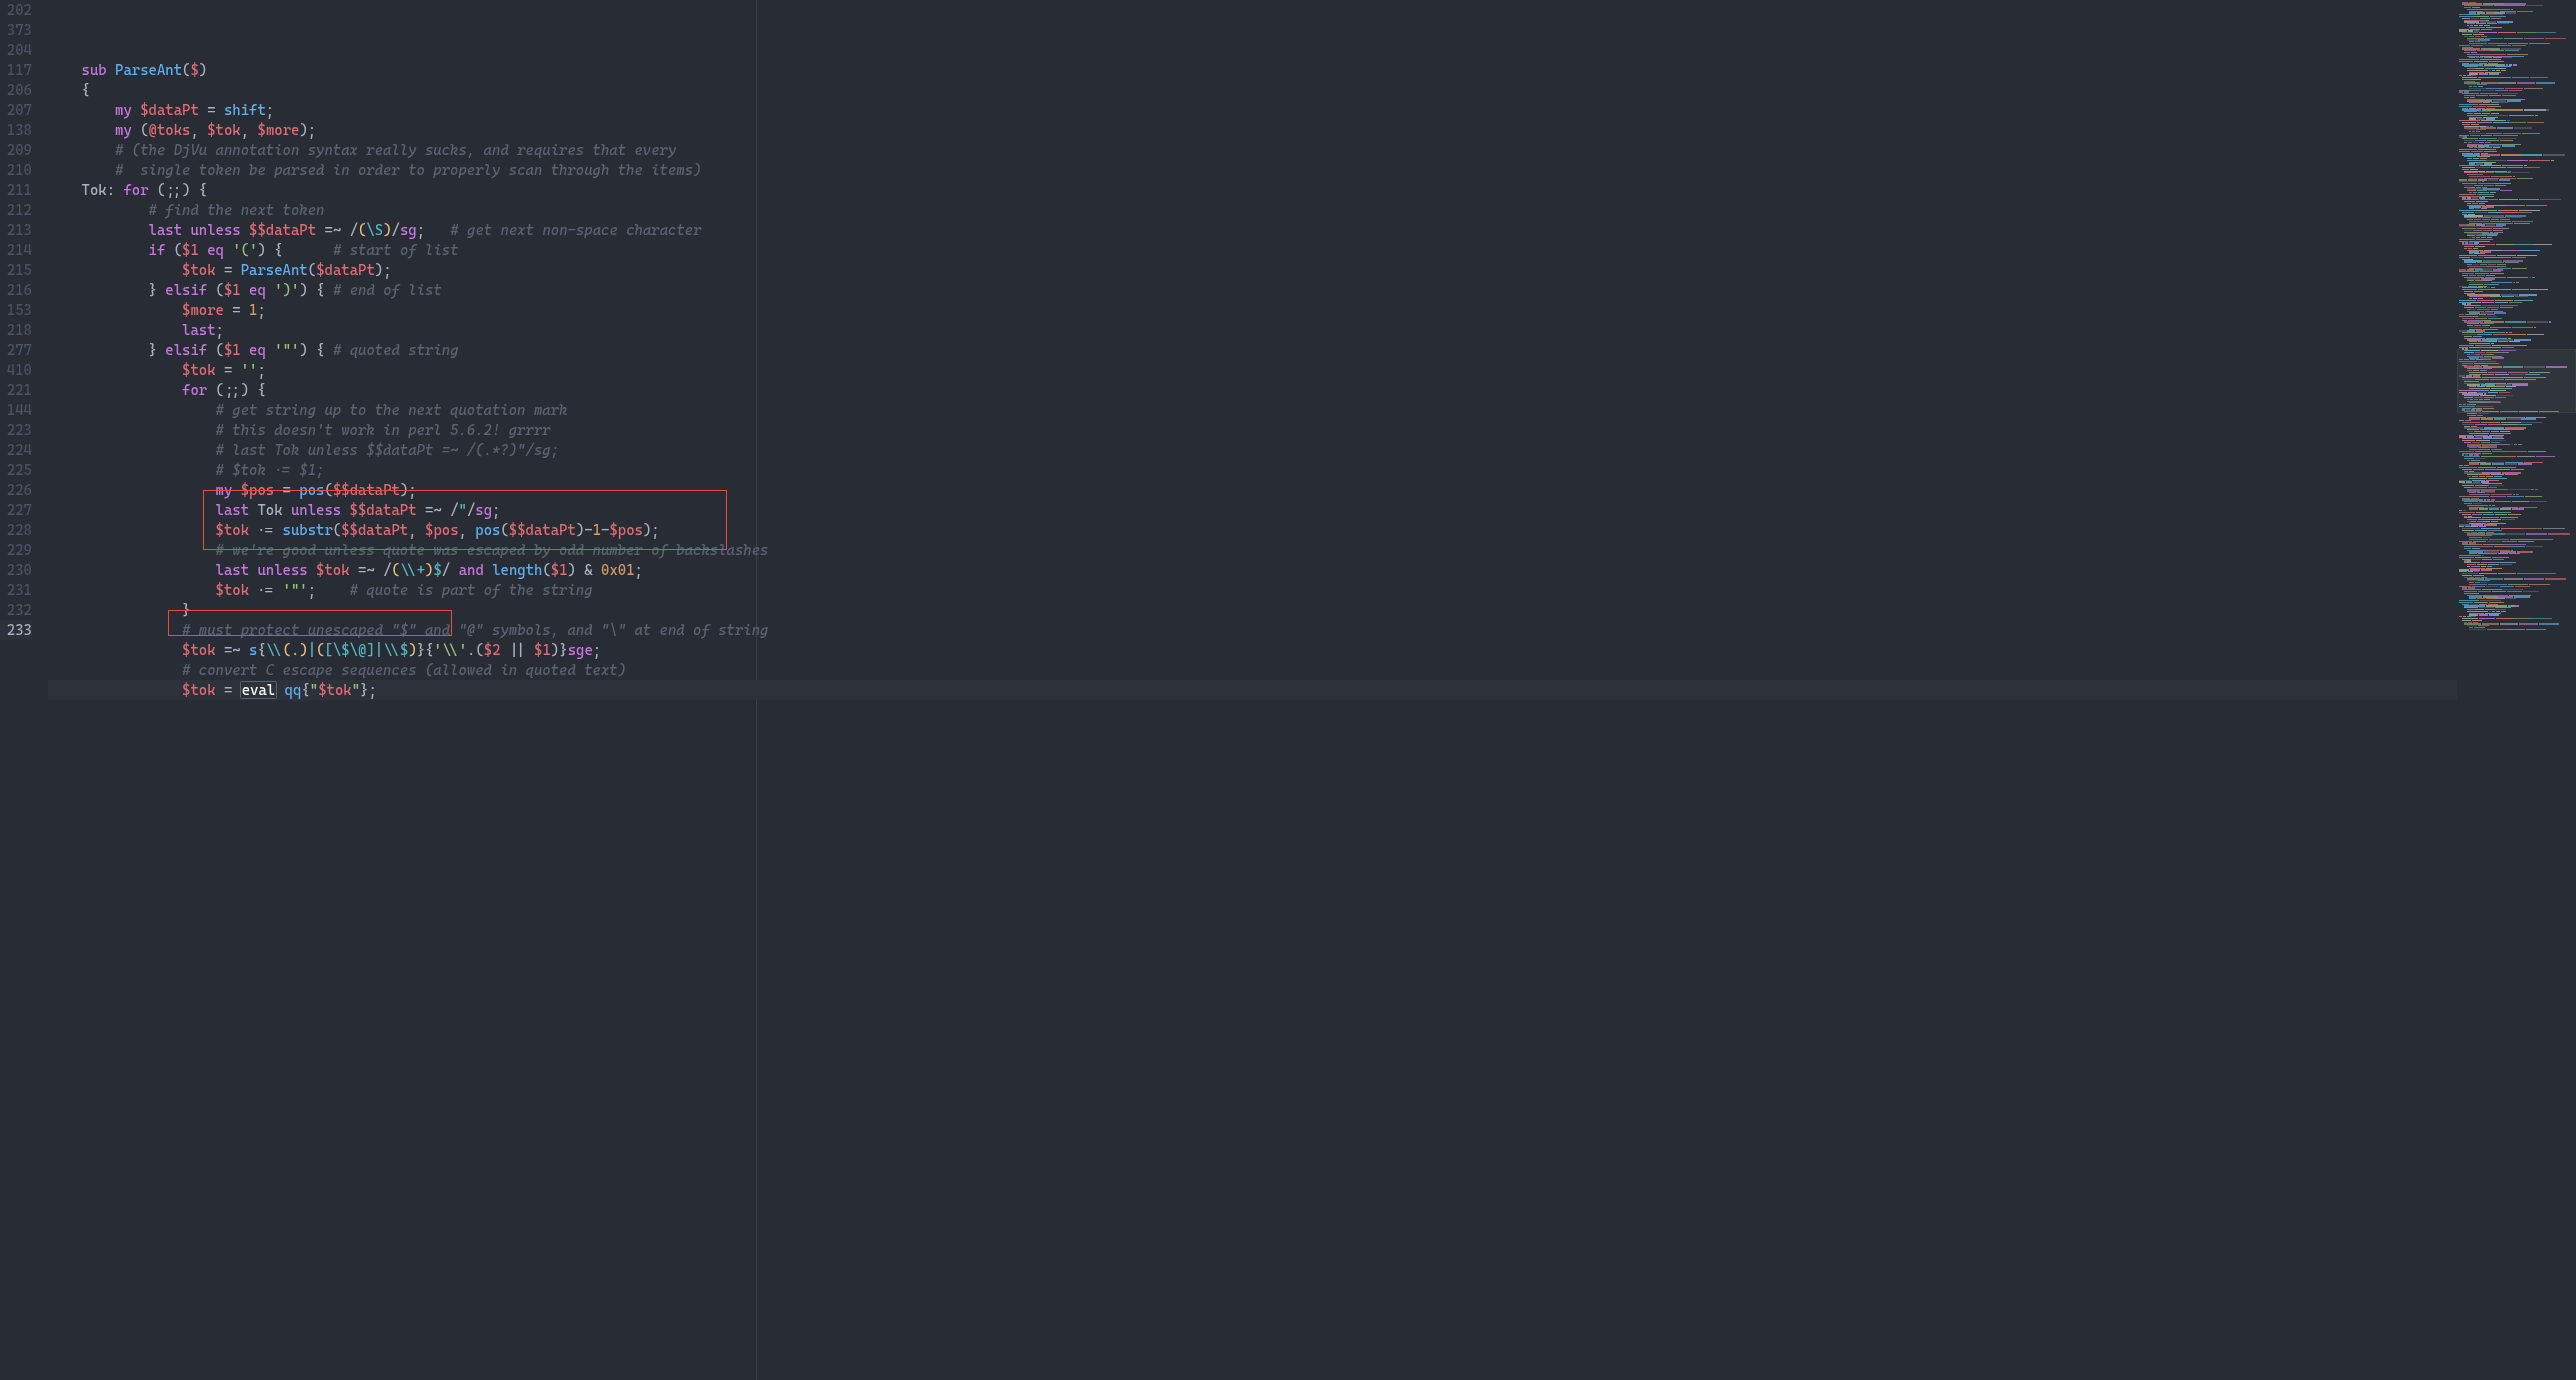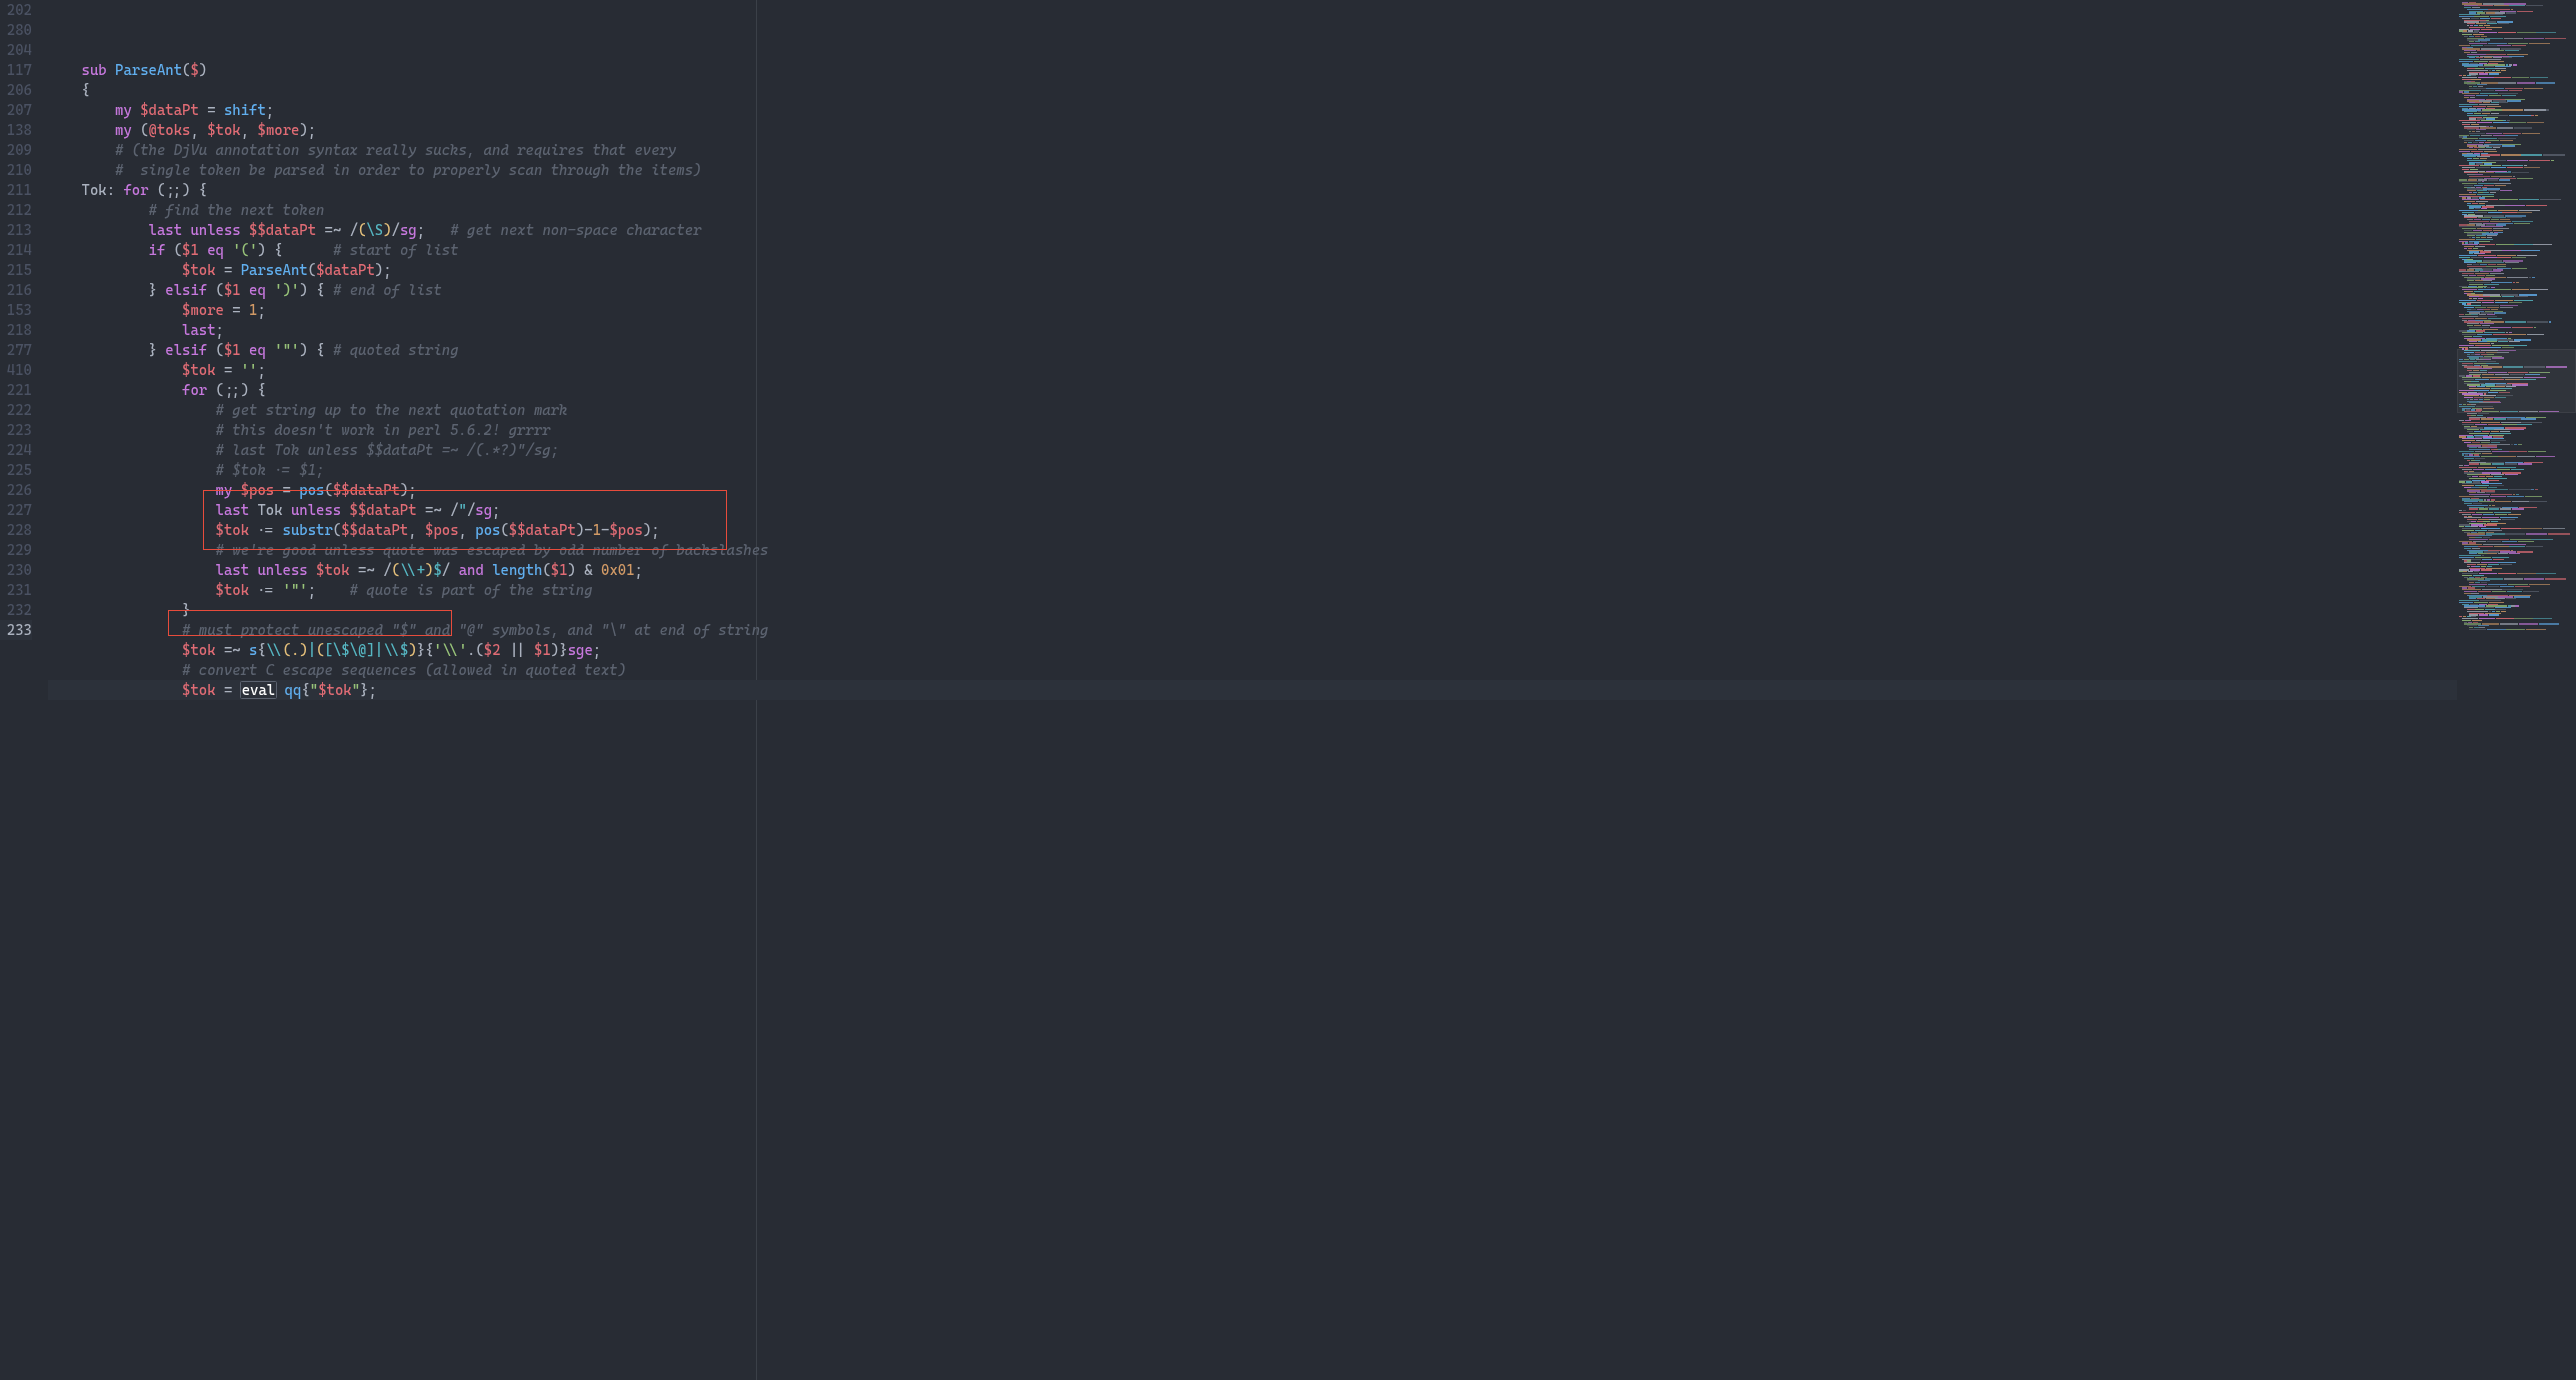--- a/index.html
+++ b/index.html
@@ -110,40 +110,40 @@
     padding: 0 0.8px;
     margin: 0 -0.8px;
   }
 </style>
 </head>
 <body>
 
 <div class="editor">
   <div class="gutter" id="gutter">
       <div class="lineno">202</div>
-      <div class="lineno">280</div>
+      <div class="lineno">373</div>
       <div class="lineno">204</div>
       <div class="lineno">117</div>
       <div class="lineno">206</div>
       <div class="lineno">207</div>
       <div class="lineno">138</div>
       <div class="lineno">209</div>
       <div class="lineno">210</div>
       <div class="lineno">211</div>
       <div class="lineno">212</div>
       <div class="lineno">213</div>
       <div class="lineno">214</div>
       <div class="lineno">215</div>
       <div class="lineno">216</div>
       <div class="lineno">153</div>
       <div class="lineno">218</div>
       <div class="lineno">277</div>
       <div class="lineno">410</div>
       <div class="lineno">221</div>
-      <div class="lineno">222</div>
+      <div class="lineno">144</div>
       <div class="lineno">223</div>
       <div class="lineno">224</div>
       <div class="lineno">225</div>
       <div class="lineno">226</div>
       <div class="lineno">227</div>
       <div class="lineno">228</div>
       <div class="lineno">229</div>
       <div class="lineno">230</div>
       <div class="lineno">231</div>
       <div class="lineno">232</div>

